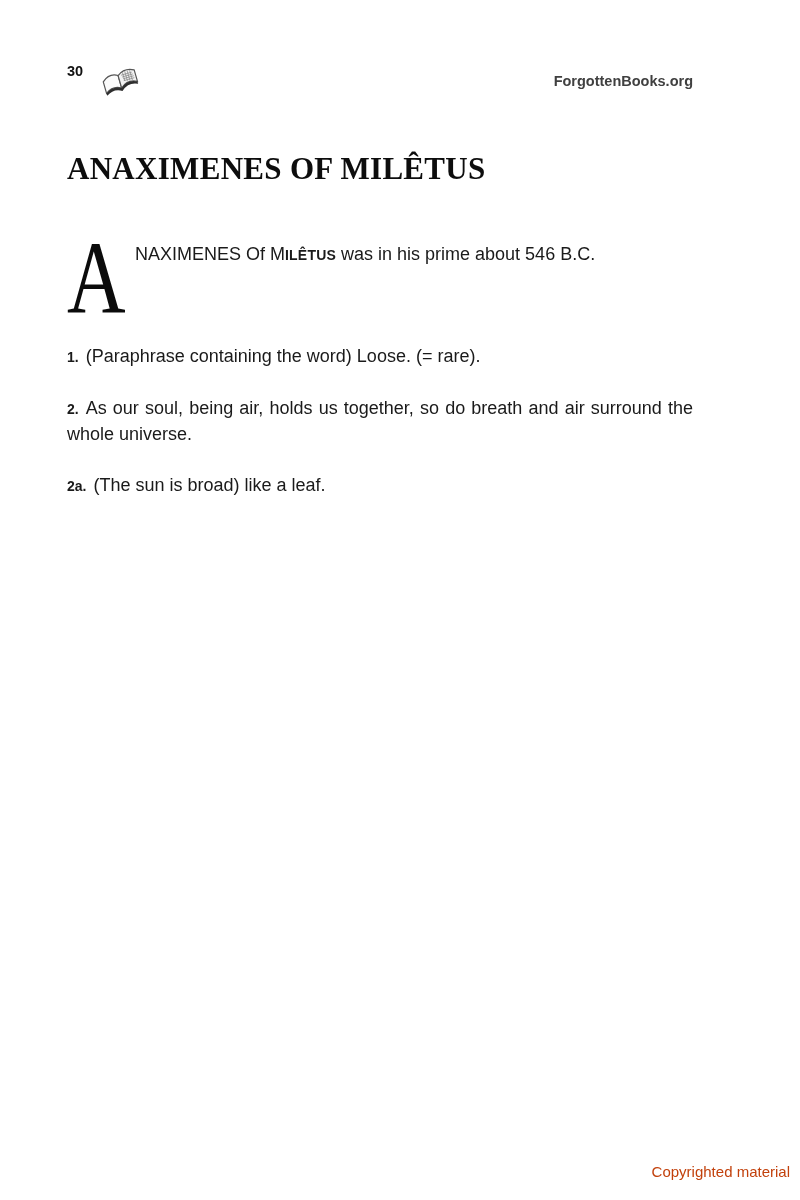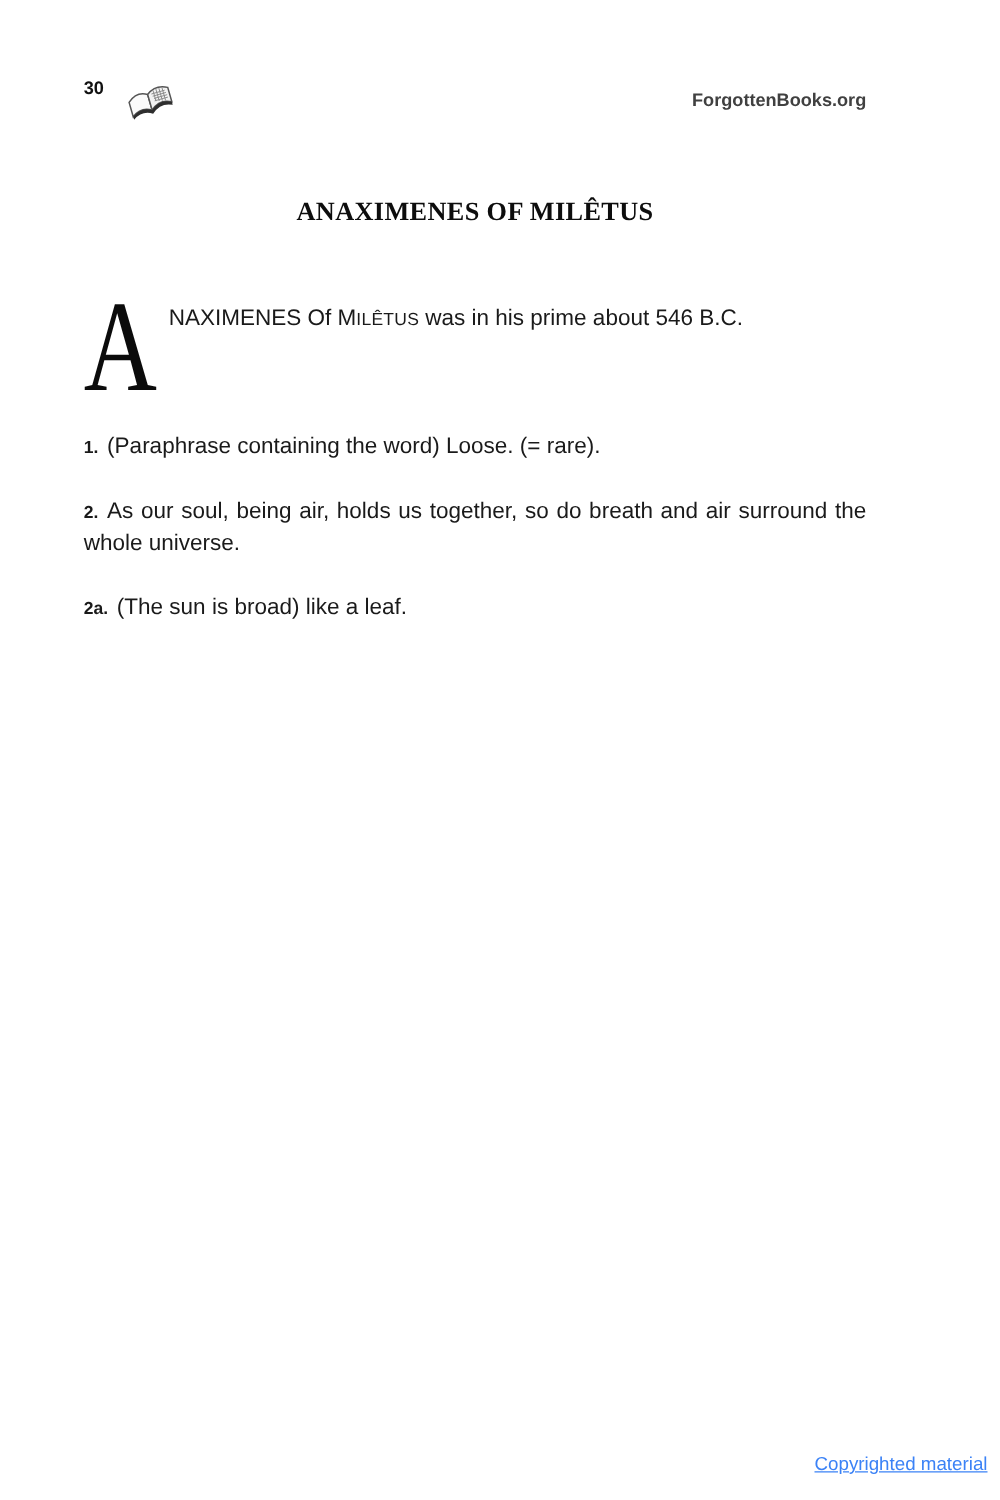--- a/index.html
+++ b/index.html
@@ -24,24 +24,24 @@
     align-items:center;
     justify-content:space-between;
   }
   .hdr-left { display:flex; align-items:flex-start; gap:16px; }
   .pagenum { font-weight:bold; font-size:14.5px; color:#111; }
   .sitename { font-weight:bold; font-size:14.5px; color:#404040; }
   .bookicon { width:44px; height:34px; margin-top:2px; }
   
   .title {
     margin-top:54px;
-    text-align:center;
+    text-align:left;
     font-family:"Liberation Serif", serif;
     font-weight:bold;
-    font-size:21px;
+    font-size:31px;
     line-height:30px;
     letter-spacing:0.3px;
     color:#0d0d0d;
   }
   
   .intro {
     margin-top:58px;
     min-height:76px;
     font-size:18px;
     line-height:25px;
@@ -52,21 +52,21 @@
     height:70px;
     font-family:"Liberation Serif", serif;
     font-size:104px;
     line-height:72px;
     color:#0b0b0b;
     transform:scaleX(0.78);
     transform-origin:left top;
     margin-right:9px;
     letter-spacing:0;
   }
-  .smallcaps { font-size:14px; letter-spacing:0.2px; }
+  .smallcaps { font-size:14px; letter-spacing:0.2px;font-weight:bold; }
   .para {
     margin:0;
     font-size:18px;
     line-height:25px;
     text-align:justify;
   }
   .frag {
     margin:26px 0 0 0;
     font-size:18px;
     line-height:25px;
@@ -75,22 +75,21 @@
   .fnum {
     font-weight:bold;
     font-size:14px;
     margin-right:7px;
   }
   .it { }
   .watermark {
     position:absolute;
     right:10px; bottom:20px;
     font-size:15px;
-    color:#3b82f6;
-    text-decoration:underline;
+    color:#c2410c;
   }
 </style>
 </head>
 <body>
 
 <div class="page">
   <div class="content">
 
     <div class="hdr">
       <div class="hdr-left">

